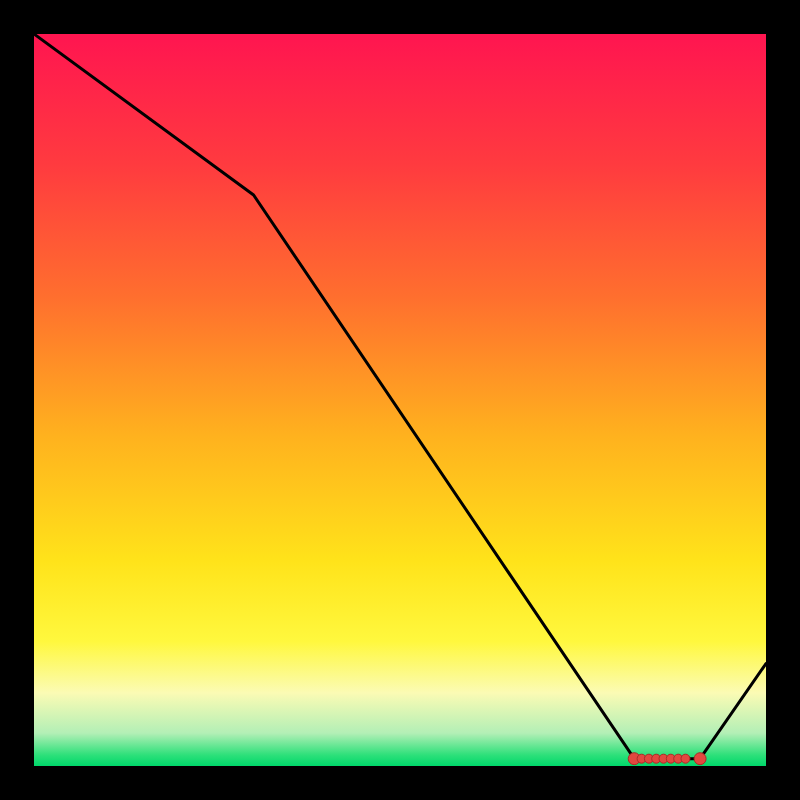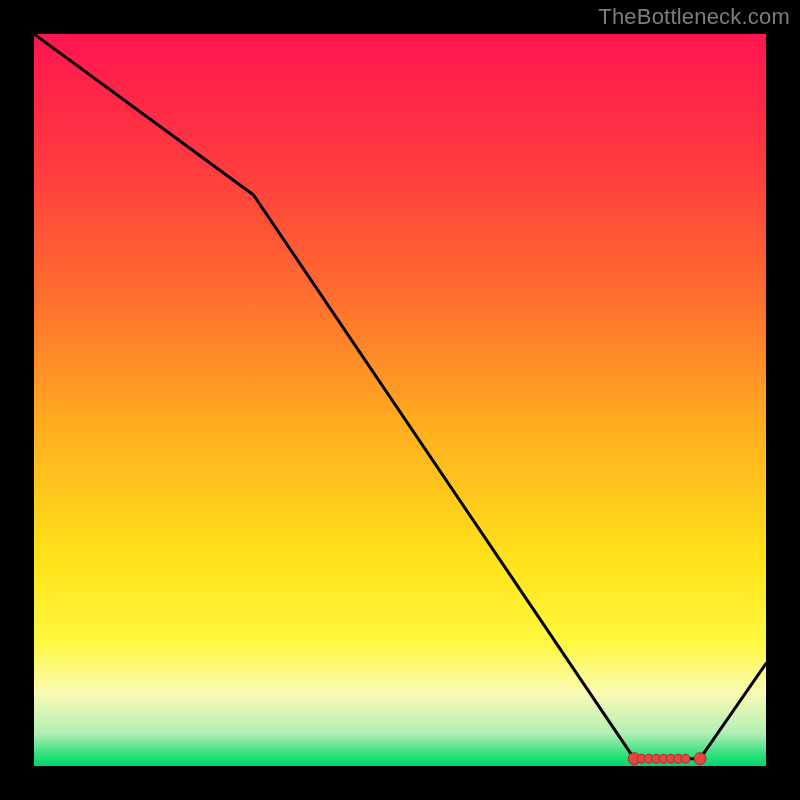--- a/index.html
+++ b/index.html
@@ -42,21 +42,20 @@
   svg.overlay {
     position: absolute;
     inset: 0;
   }
 </style>
 </head>
 <body>
 
 <div class="canvas">
 
-  <div class="attribution">TheBottleneck.com</div>
 
   <div class="plot-area">
 
     <svg class="gradient-bg" viewBox="0 0 732 732" preserveAspectRatio="none">
       <defs>
         <linearGradient id="heat" x1="0" y1="0" x2="0" y2="1">
 
         <stop offset="0%" stop-color="#ff1550"></stop>
             <stop offset="18%" stop-color="#ff3b3f"></stop>
             <stop offset="36%" stop-color="#ff6f2e"></stop>

